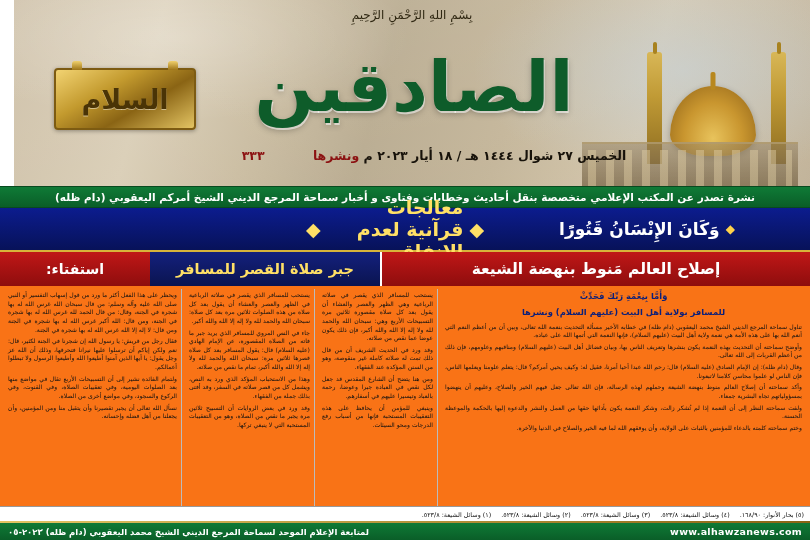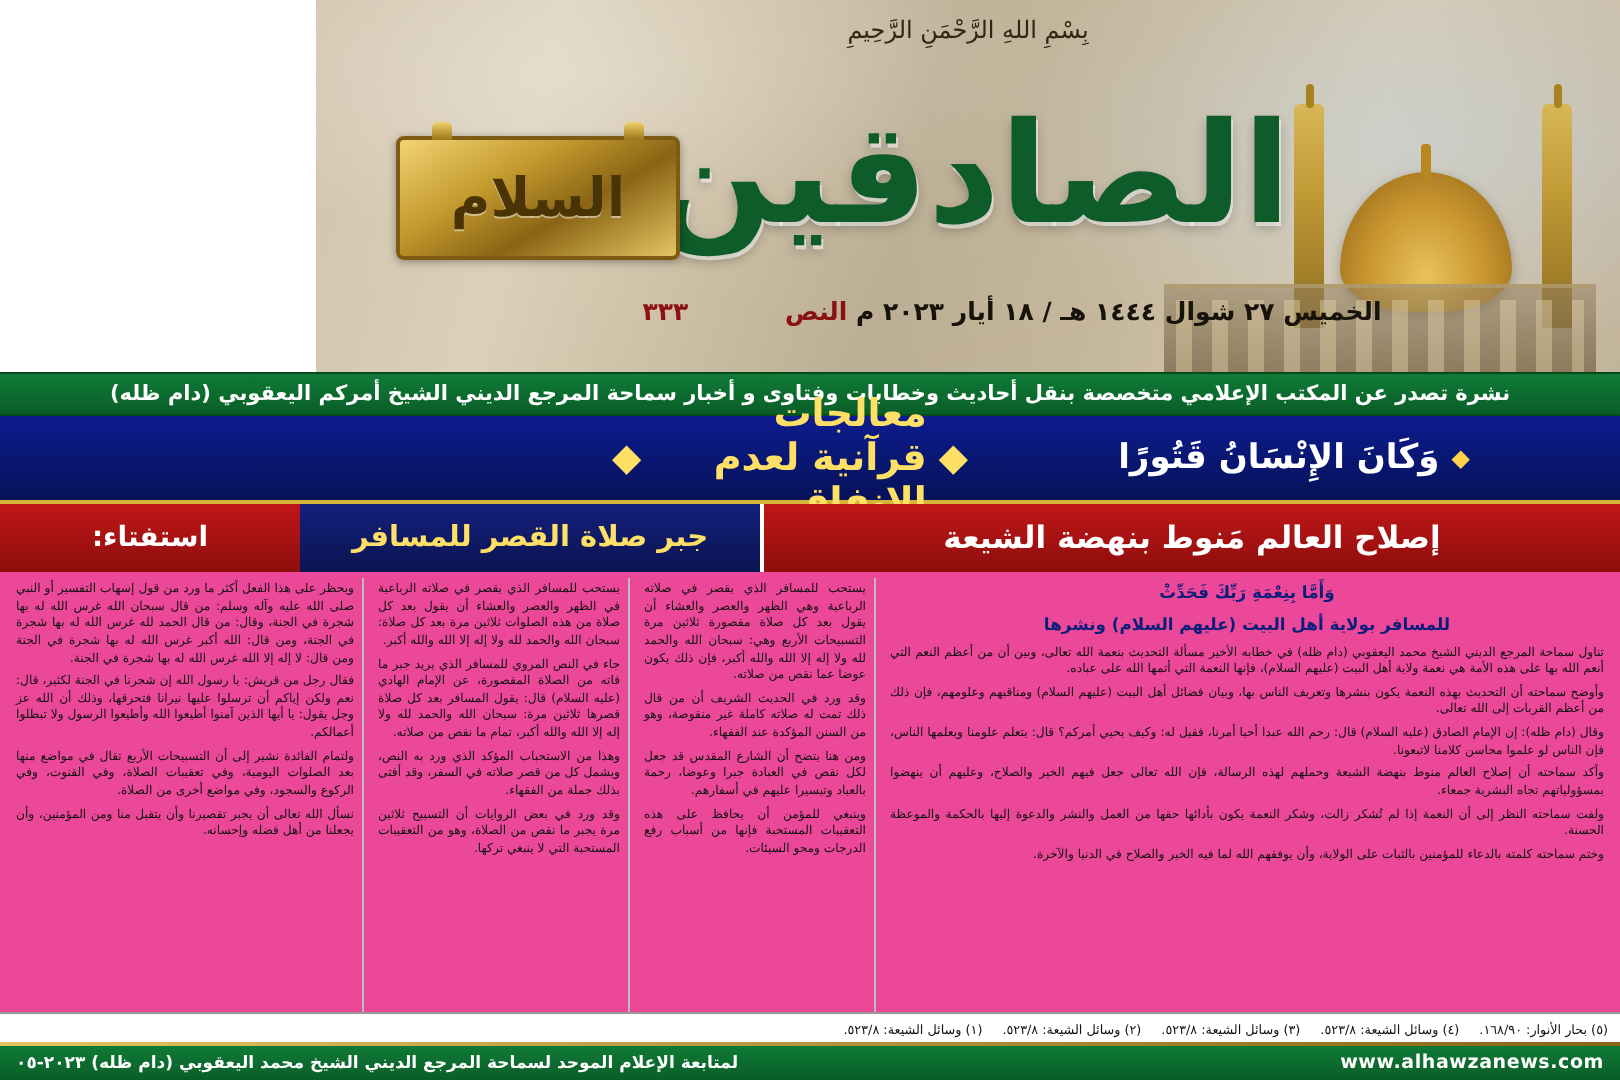--- a/index.html
+++ b/index.html
@@ -14,21 +14,21 @@
     position: relative;
     width: 810px; height: 540px;
     background: #ffffff;
     overflow: hidden;
   }
 
   
   .masthead {
     position: relative;
     height: 186px;
-    width: 652px;
+    width: 796px;
     overflow: hidden;
     background:
       linear-gradient(to bottom, rgba(255,255,255,0.10), rgba(255,255,255,0.05)),
       linear-gradient(105deg,#cdbfa6 0%, #d9cdb5 18%, #c9bb9f 32%, #b7a98d 46%, #c2b396 62%, #d2c4a9 78%, #bfb095 100%);
     padding-left: 23px;
   }
   
   .mast-sky {
     position:absolute; inset:0;
     background:
@@ -180,21 +180,21 @@
     flex:1;
     background:linear-gradient(to bottom,#14207d,#0a1450);
     color:#ffe066; font-weight:bold; font-size:14.5px;
     display:flex; align-items:center; justify-content:center;
   }
 
   
   .content {
     display:flex; width:810px; height:222px;
     padding:3px 4px 0 4px; gap:3px;
-    background:#ec4899;
+    background:#f97316;
   }
   .col {
     position:relative;
     font-size:6.1px; line-height:1.42; color:#111;
     text-align:justify;
     overflow:hidden;
     padding:2px 4px 0 4px;
   }
   .col + .col { border-right:1px solid #bbb; }
   .c1 { flex:0 0 178px; }
@@ -249,21 +249,21 @@
     <div class="bigtitle">الصادقين</div>
 
     <div class="logo-block">
       <div class="logo-frame">
         <span class="logo-text">السلام</span>
       </div>
     </div>
 
     <div class="issueline">
       <span>الخميس ٢٧ شوال ١٤٤٤ هـ / ١٨ أيار ٢٠٢٣ م</span>
-      <span class="num">النص</span>
+      <span class="num">ونشرها</span>
       <span class="num">٣٣٣</span>
     </div>
   </div>
 
   <div class="greenbar">نشرة تصدر عن المكتب الإعلامي متخصصة بنقل أحاديث وخطابات وفتاوى و أخبار سماحة المرجع الديني الشيخ أمركم اليعقوبي (دام ظله)</div>
 
   <div class="band">
     <div class="cellR">
       <span class="diamond">◆</span>
       <span>وَكَانَ الإِنْسَانُ قَتُورًا</span>

